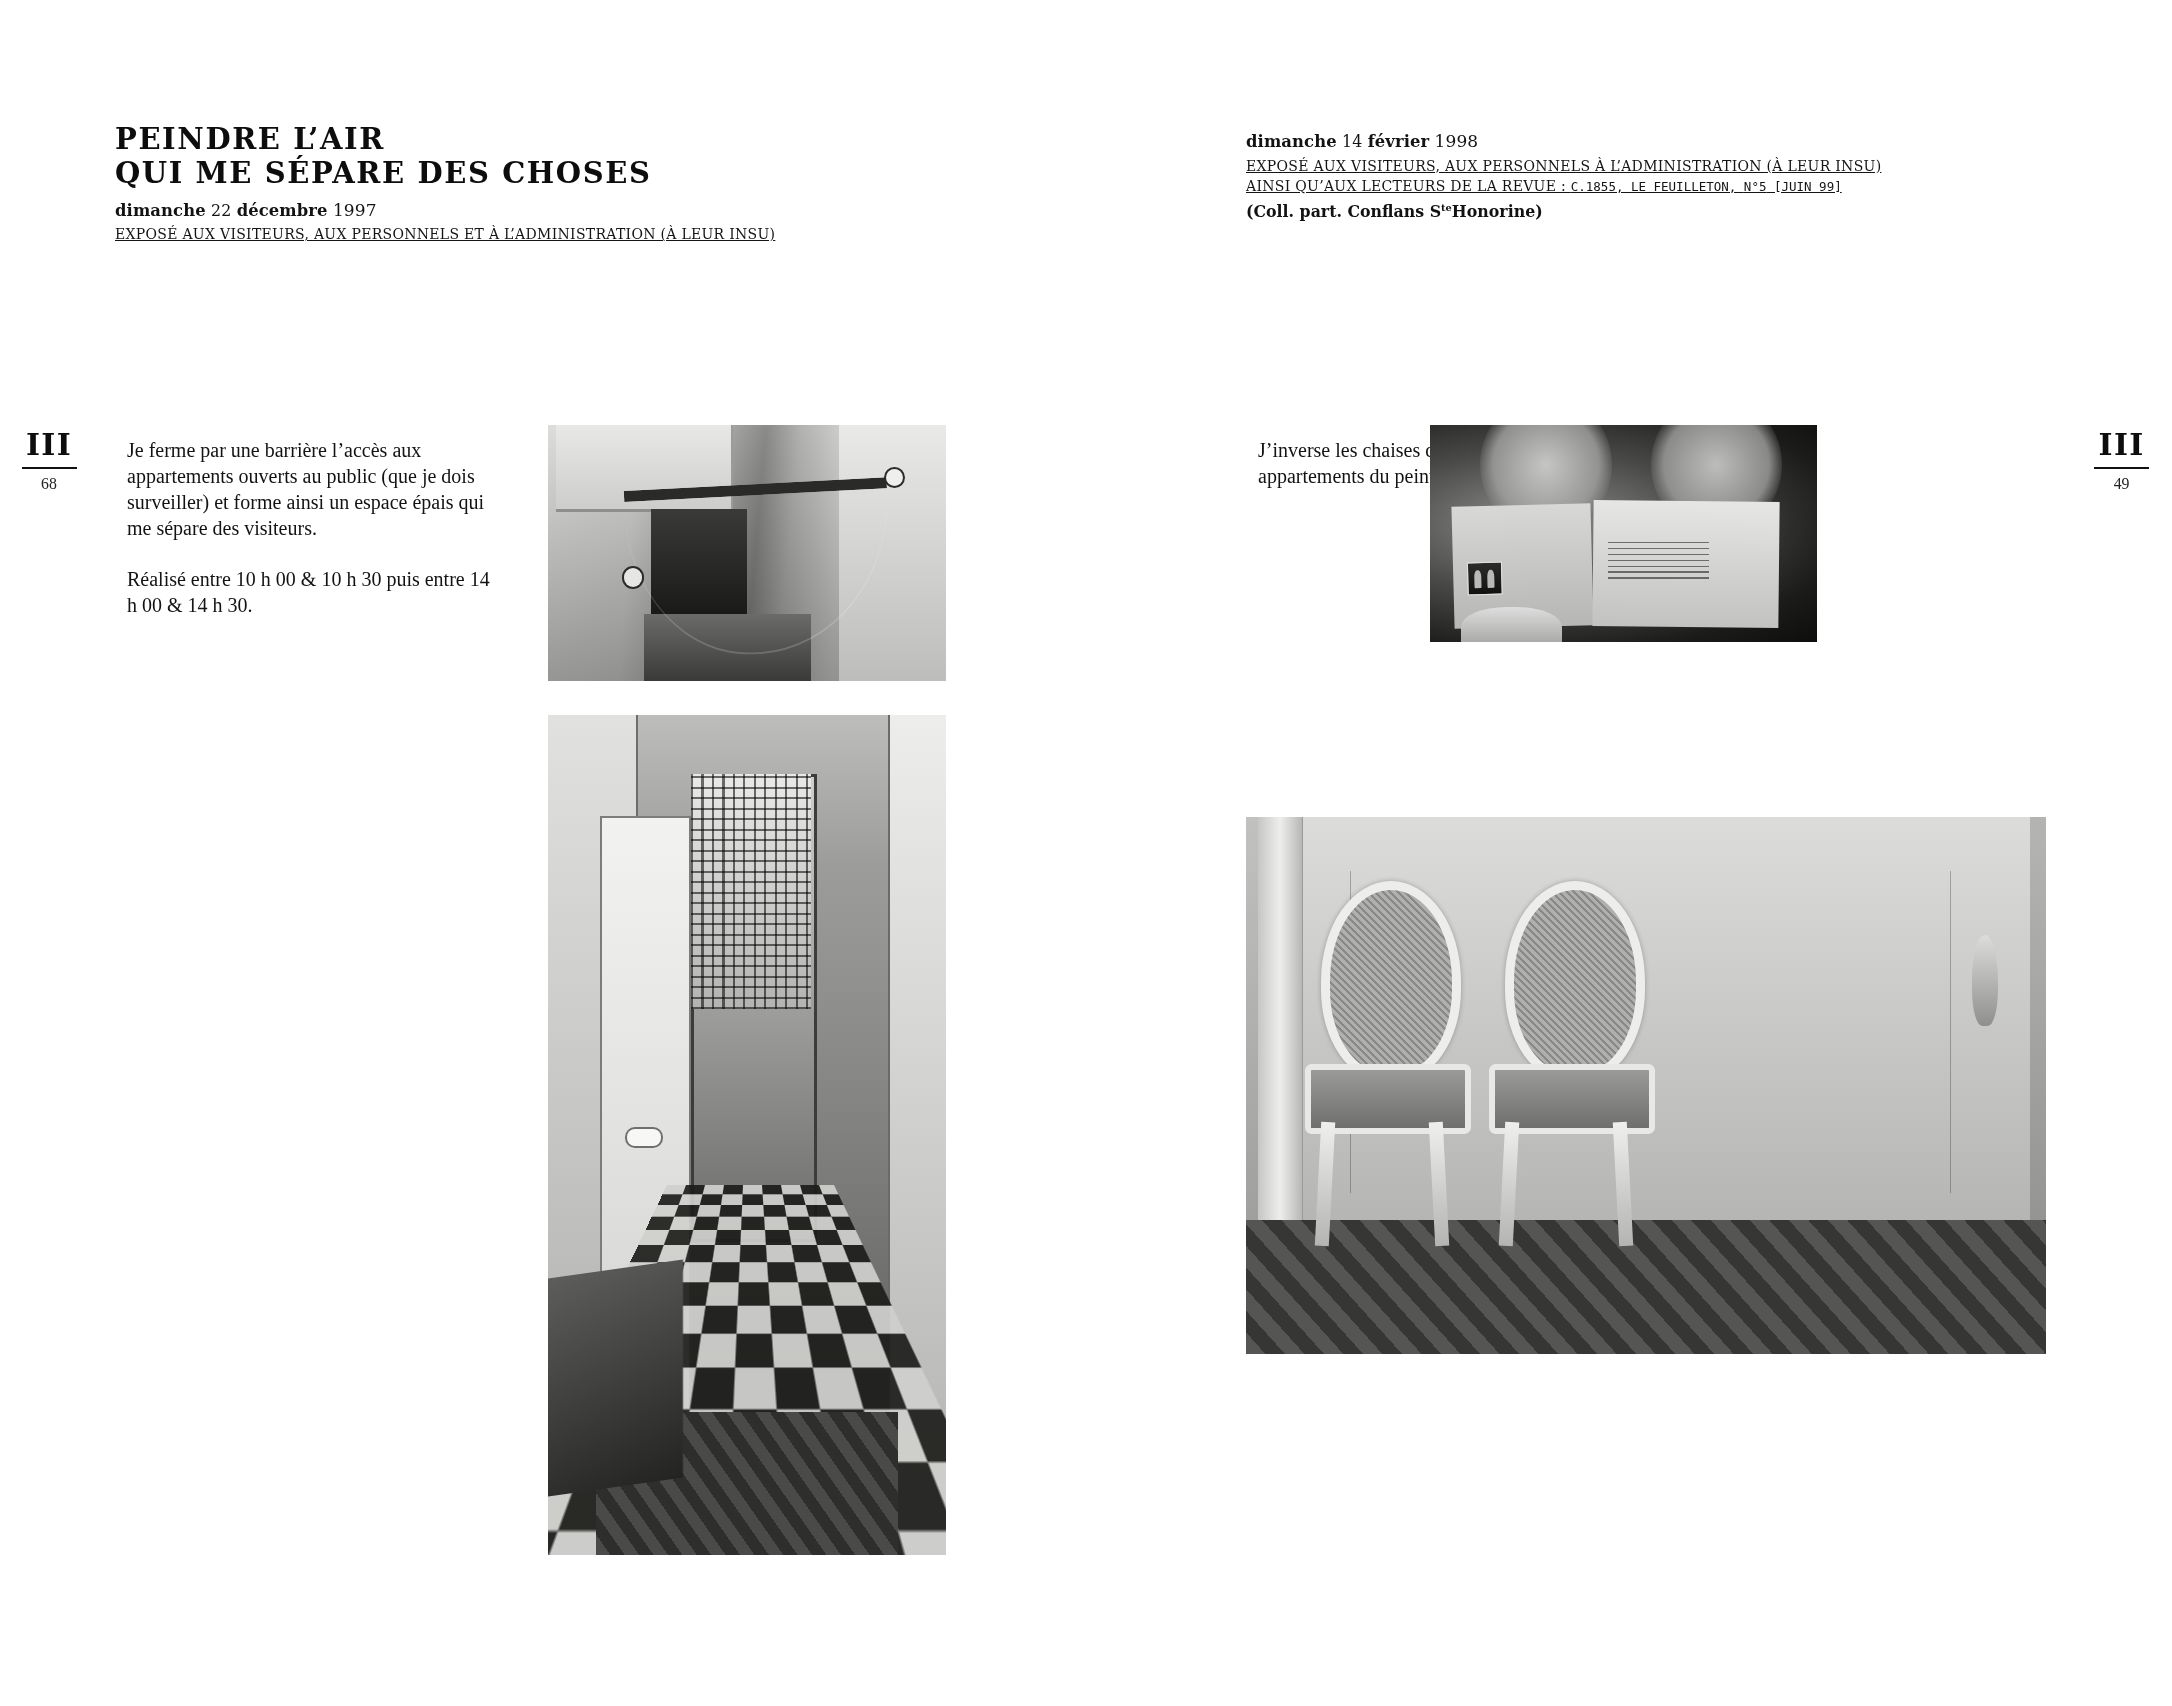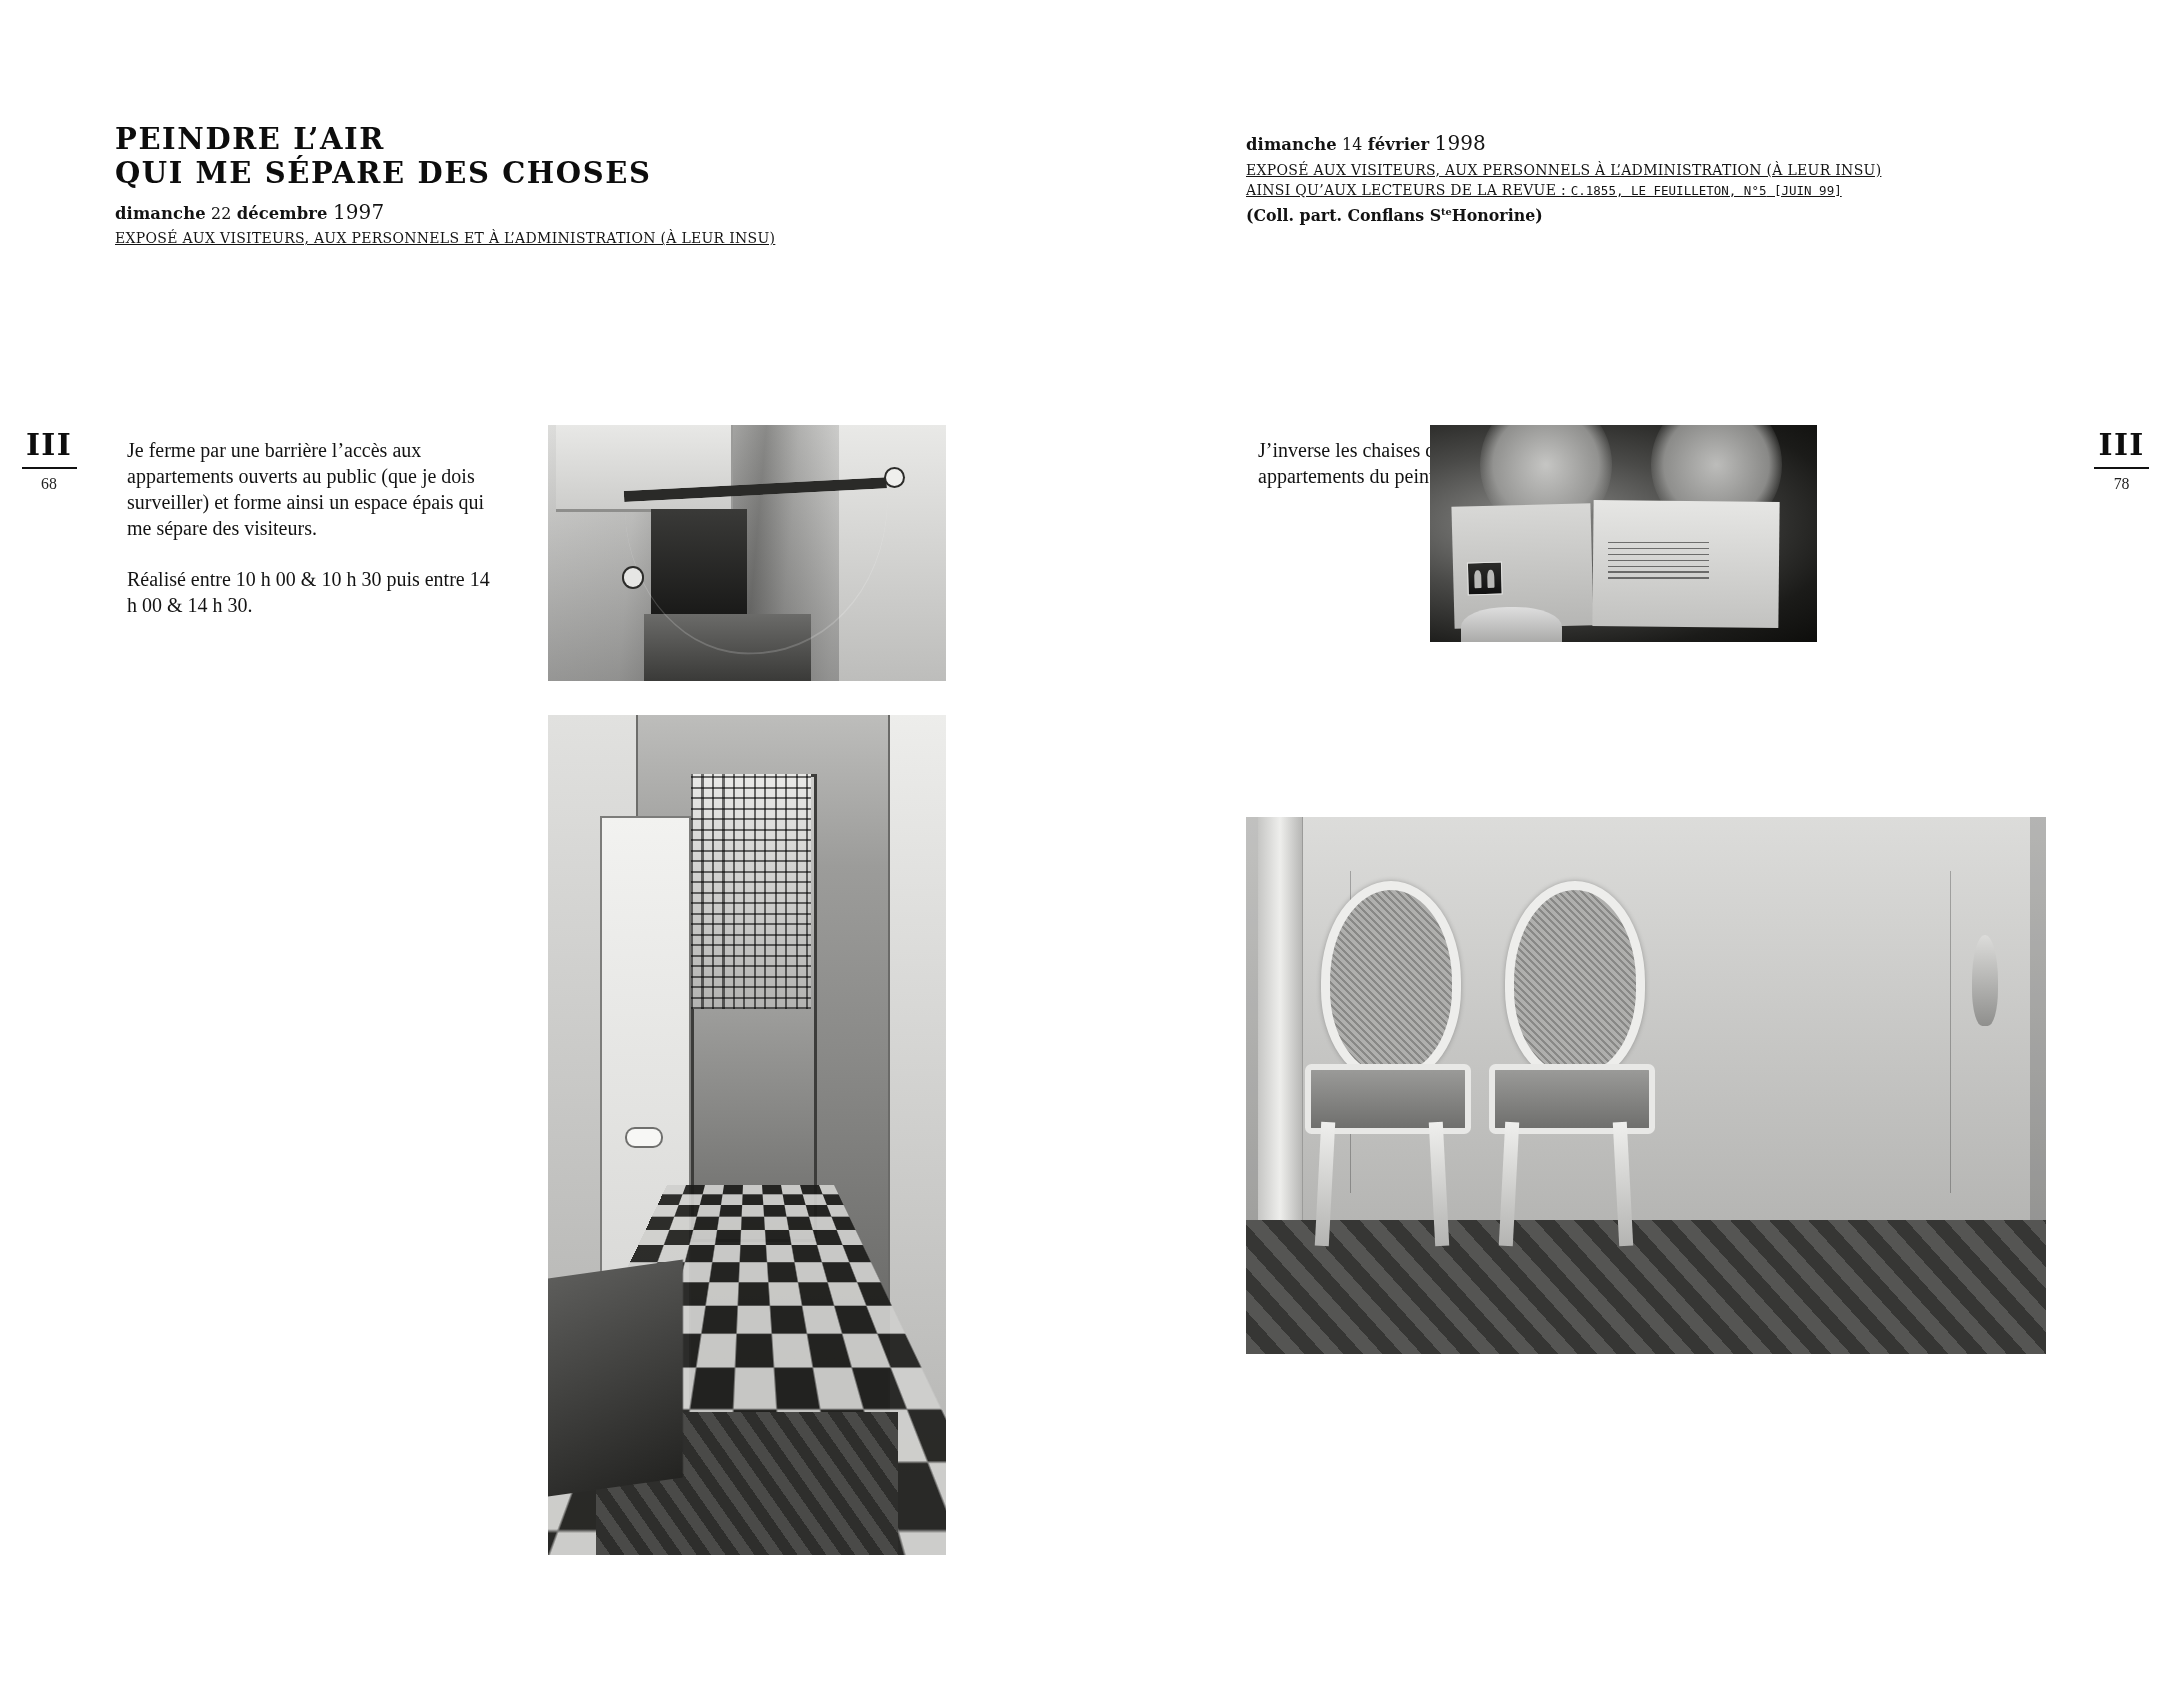--- a/index.html
+++ b/index.html
@@ -51,21 +51,21 @@
   .date-line {
     font-family: "DejaVu Serif", serif;
     font-size: 16.4px;
     margin-top: 9.2px;
     color: #131313;
     letter-spacing: 0.1px;
   }
   .date-line .dow { font-weight: bold; }
   .date-line .dnum { font-weight: normal; font-size: 15.8px; }
   .date-line .mon { font-weight: bold; text-align: right; }
-  .date-line .yr { font-weight: normal; font-size: 20px; }
+  .date-line .yr { font-weight: normal; font-size: 17px; }
 
   .caps-line {
     font-family: "DejaVu Serif", serif;
     font-size: 14px;
     letter-spacing: 0.3px;
     margin-top: 6.6px;
     color: #141414;
     text-transform: uppercase;
     text-decoration: underline;
   }
@@ -434,21 +434,21 @@
         <span>AINSI QU’AUX LECTEURS DE LA REVUE : </span><span class="mono-ref">C.1855, </span><span class="mono-ref u">LE FEUILLETON, </span><span class="mono-ref u">N°5</span><span class="mono-ref"> [JUIN 99]</span>
       </div>
       <div class="coll-line">
         <span>(Coll. part. Conflans S</span><sup>te</sup><span>Honorine)</span>
       </div>
     </div>
 
     <div class="chapter-mark">
       <div class="chapter-num">III</div>
       <div class="chapter-rule"></div>
-      <div class="folio">78</div>
+      <div class="folio">49</div>
     </div>
 
     <div class="body-col">
       <p>J’inverse les chaises de la salle à manger des appartements du peintre…</p>
     </div>
 
     <div class="note-line">[Non rétablies]</div>
 
     <div class="photo" id="photo-book">
       <div class="ph-inner">

